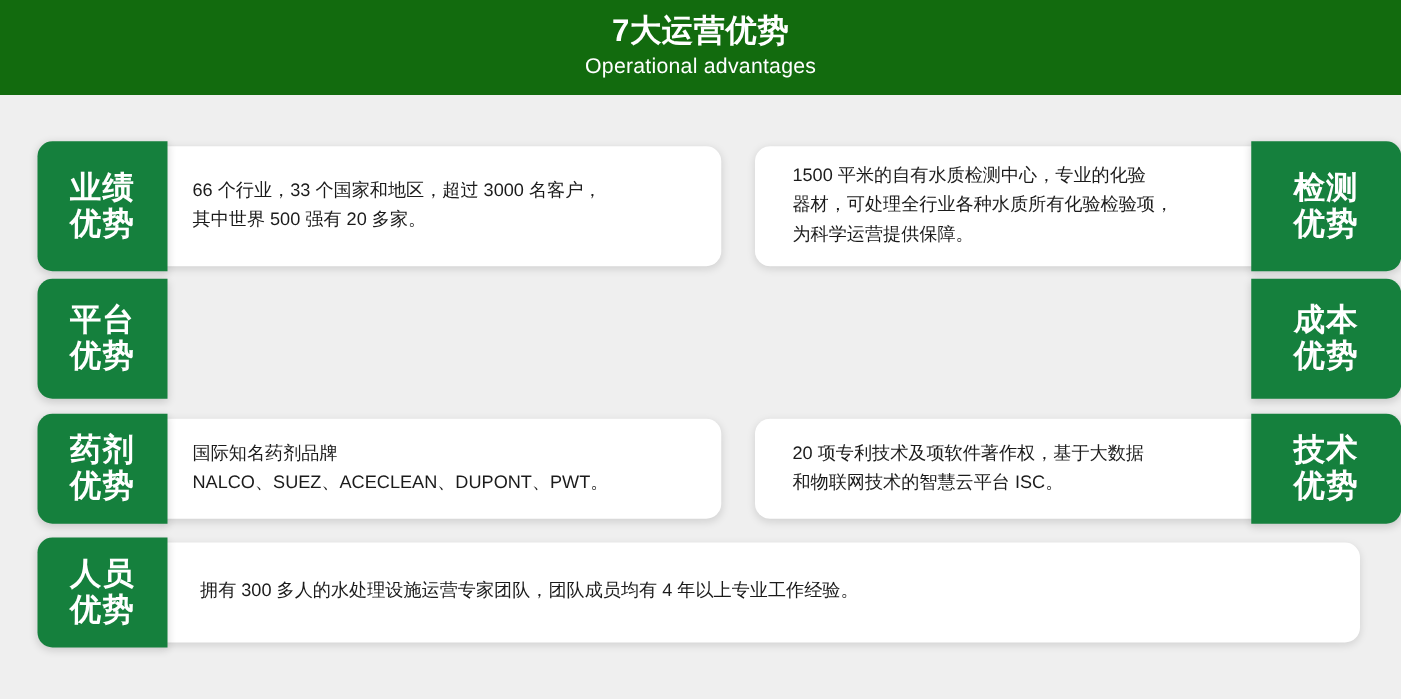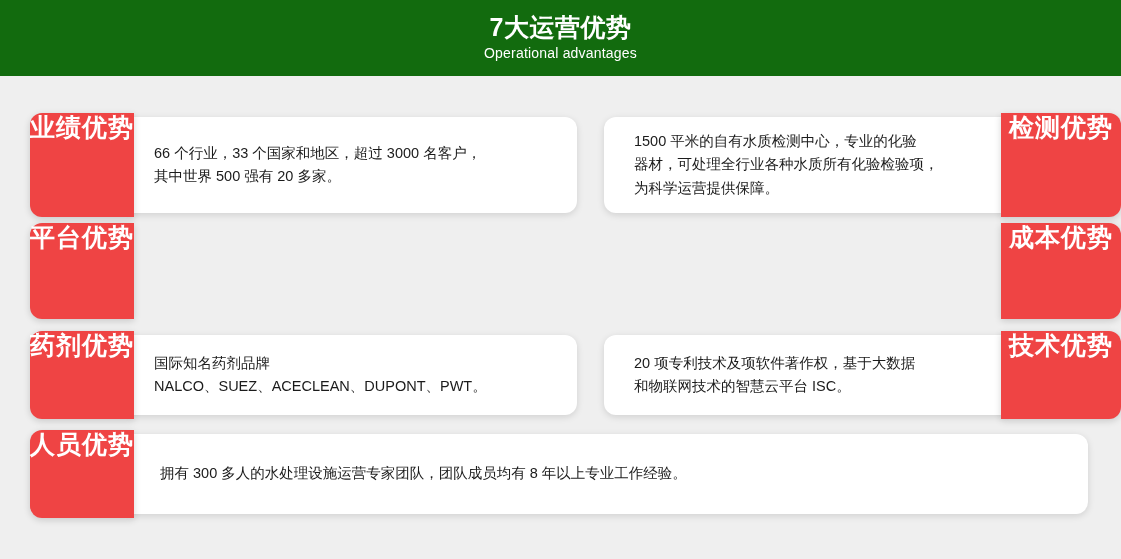--- a/index.html
+++ b/index.html
@@ -39,21 +39,21 @@
   .header-title {
     color: #ffffff;
     font-size: 25px;
     font-weight: bold;
     line-height: 1.12;
     letter-spacing: 0.5px;
   }
 
   .header-sub {
     color: #ffffff;
-    font-size: 14px;
+    font-size: 17px;
     font-weight: normal;
     line-height: 1.3;
     margin-top: 3px;
     letter-spacing: 0.2px;
   }
 
   
   .body {
     position: absolute;
     left: 0;
@@ -128,24 +128,25 @@
     padding: 0 24px 0 30px;
     margin-right: -4px;
   }
 
   
   .tab {
     position: relative;
     z-index: 2;
     flex: 0 0 auto;
     width: 104px;
-    background: #ef4444;
+    background: #15803d;
     color: #ffffff;
     display: flex;
-    flex-direction: row;
+    flex-direction: column;
+    align-items: center;
     justify-content: center;
     box-shadow: 0 2px 7px rgba(0,0,0,0.16);
   }
 
   .tab-left > .tab {
     border-radius: 12px 0 0 12px;
     margin: -4px 0;
   }
 
   .tab-right > .tab {
@@ -270,20 +271,20 @@
     </div>
 
     <div class="row row-4">
       <div class="col-full">
         <div class="card card-full tab-left card-h-80">
           <div class="tab">
             <span class="tab-line">人员</span>
             <span class="tab-line">优势</span>
           </div>
           <div class="panel">
-            <div class="copy-full">拥有 300 多人的水处理设施运营专家团队，团队成员均有 8 年以上专业工作经验。</div>
+            <div class="copy-full">拥有 300 多人的水处理设施运营专家团队，团队成员均有 4 年以上专业工作经验。</div>
           </div>
         </div>
       </div>
     </div>
 
   </div>
 </div>
 
 </body></html>

